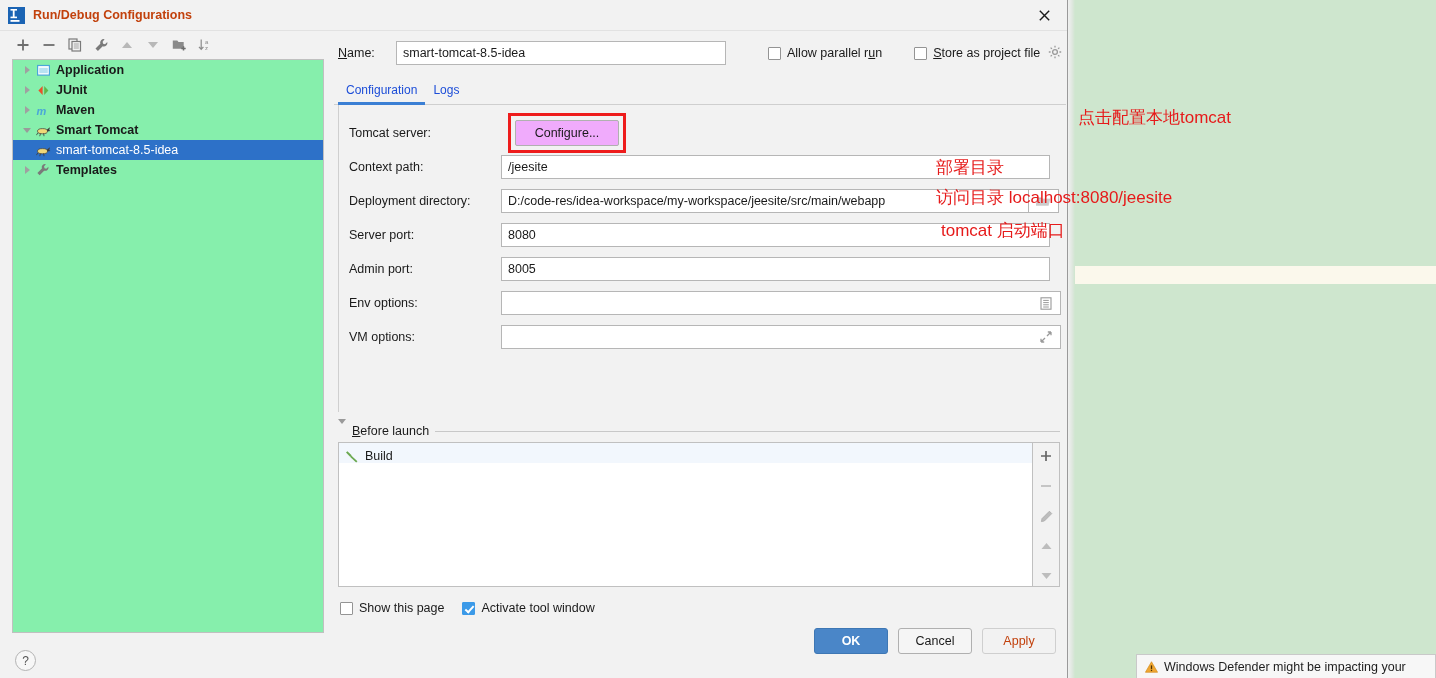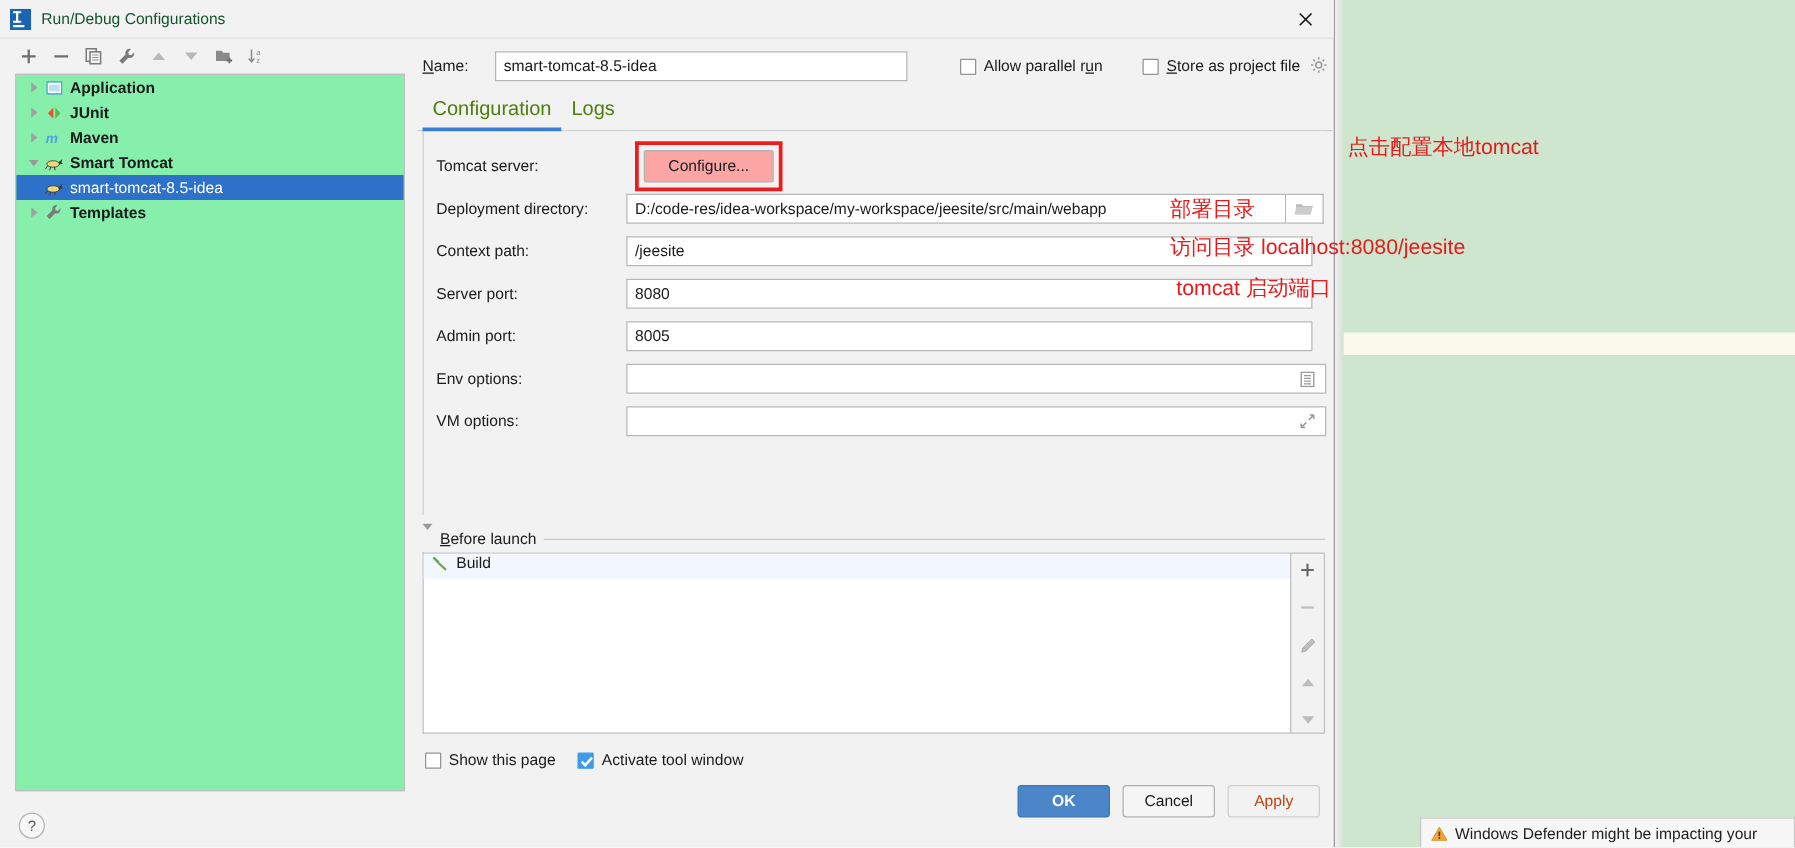--- a/index.html
+++ b/index.html
@@ -41,21 +41,21 @@
     border-right: 1px solid #9a9a9a;
   }
   .titlebar {
     position: relative; height: 31px; background: #f2f2f2;
     display: flex; align-items: center; padding-left: 8px;
     border-bottom: 1px solid #e2e2e2;
   }
   .ij-logo {
     width: 17px; height: 17px; flex: none; margin-right: 8px;
   }
-  .title-text { font-size: 12.5px; color: #14532d; font-weight: 400; }
+  .title-text { font-size: 12.5px; color: #c2410c; font-weight: 700; }
   .win-close {
     position: absolute; right: 0; top: 0; width: 46px; height: 31px;
     display: flex; align-items: center; justify-content: center;
     cursor: default;
   }
 
   
   .left-pane { position: absolute; left: 0; top: 31px; width: 330px; bottom: 0; }
   .tree-toolbar {
     display: flex; align-items: center; gap: 0; height: 28px;
@@ -114,21 +114,21 @@
     width: 3px; height: 7px; border: solid #fff; border-width: 0 2px 2px 0;
     transform: rotate(42deg);
   }
   .gear-icon-sm { width: 14px; height: 14px; }
 
   .tabs {
     display: flex; align-items: flex-end; gap: 0; margin: 14px 0 0 4px;
     border-bottom: 1px solid #cfcfcf; height: 26px; padding-left: 4px;
   }
   .tab {
-    padding: 2px 8px 5px 8px; font-size: 16px; cursor: default; color: #4d7c0f;
+    padding: 2px 8px 5px 8px; font-size: 12px; cursor: default; color: #1d4ed8;
     border-bottom: 3px solid transparent; margin-bottom: -1px;
   }
   .tab.active { border-bottom-color: #3b7fd4; }
 
   .config-panel {
     margin: 0 0 0 8px; width: 722px; height: 307px;
     background: #f2f2f2; border-left: 1px solid #cfcfcf;
     padding: 16px 10px 0 10px;
   }
   .frow { display: flex; align-items: center; height: 24px; margin-bottom: 10px; }
@@ -145,21 +145,21 @@
     border-left: 1px solid #e6e6e6; cursor: default;
   }
   .combo .arrow-btn {
     width: 24px; height: 22px; display: flex; align-items: center; justify-content: center;
     border-left: 1px solid #d6d6d6; cursor: default;
   }
   .caret-d { width: 0; height: 0; border-top: 4px solid #5c5c5c; border-left: 4px solid transparent; border-right: 4px solid transparent; }
 
   .configure-wrap { position: relative; margin-left: 14px; }
   .configure-btn {
-    width: 104px; height: 26px; background: #fca5a5; border: 1px solid #b0b0b0;
+    width: 104px; height: 26px; background: #f0abfc; border: 1px solid #b0b0b0;
     border-radius: 2px; font-size: 12.5px; cursor: default;
     display: flex; align-items: center; justify-content: center;
     font-family: "Liberation Sans", sans-serif;
   }
   .red-hl {
     position: absolute; left: -7px; top: -7px; width: 118px; height: 40px;
     border: 3px solid #ee1c1c; pointer-events: none;
   }
 
   .wide-input { width: 560px; }
@@ -176,21 +176,21 @@
   
   .bl-header { display: flex; align-items: center; gap: 6px; margin: 12px 0 4px 8px; width: 722px; }
   .bl-title { font-size: 12.5px; }
   .bl-title u { text-decoration: underline; }
   .bl-rule { flex: 1; height: 1px; background: #c8c8c8; }
   .bl-body { display: flex; margin-left: 8px; width: 722px; height: 145px; }
   .bl-list {
     flex: 1; background: #ffffff; border: 1px solid #c0c0c0; border-right: none;
   }
   .bl-item {
-    display: flex; align-items: flex-start; gap: 6px; height: 20px; padding-left: 6px;
+    display: flex; align-items: flex-end; gap: 6px; height: 20px; padding-left: 6px;
     background: #f2f7fd; font-size: 12.5px; cursor: default;
   }
   .bl-side {
     width: 28px; background: #f2f2f2; border: 1px solid #c0c0c0;
     display: flex; flex-direction: column; align-items: center; padding-top: 4px; gap: 12px;
   }
   .bl-sbtn { width: 22px; height: 18px; display: flex; align-items: center; justify-content: center; cursor: default; }
 
   .bottom-cb { display: flex; align-items: center; gap: 18px; margin: 14px 0 0 10px; }
 
@@ -419,38 +419,38 @@
           <span class="flabel">Tomcat server:</span>
           <div class="fctl">
             <div class="configure-wrap">
               <div class="configure-btn">Configure...</div>
               <div class="red-hl"></div>
             </div>
           </div>
         </div>
 
         <div class="frow">
+          <span class="flabel">Context path:</span>
+          <input class="txt-input wide-input" type="text" value="/jeesite" style="">
+        </div>
+
+        <div class="frow">
           <span class="flabel">Deployment directory:</span>
           <div class="fctl">
             <input class="txt-input with-btn" type="text" value="D:/code-res/idea-workspace/my-workspace/jeesite/src/main/webapp" style="">
             <span class="inline-icon-btn">
               <svg width="15" height="12" viewBox="0 0 15 12">
                 <path d="M0.8 2.4 h4.6 l1.1 1.4 h7.7 v0.9 h-13.4 z" fill="#b9b9b9"></path>
                 <path d="M1 4.4 h13.1 l-1.5 6.4 h-13.1 z" fill="#cccccc"></path>
               </svg>
             </span>
           </div>
         </div>
 
         <div class="frow">
-          <span class="flabel">Context path:</span>
-          <input class="txt-input wide-input" type="text" value="/jeesite" style="">
-        </div>
-
-        <div class="frow">
           <span class="flabel">Server port:</span>
           <input class="txt-input wide-input" type="text" value="8080" style="">
         </div>
 
         <div class="frow">
           <span class="flabel">Admin port:</span>
           <input class="txt-input wide-input" type="text" value="8005" style="">
         </div>
 
         <div class="frow">

